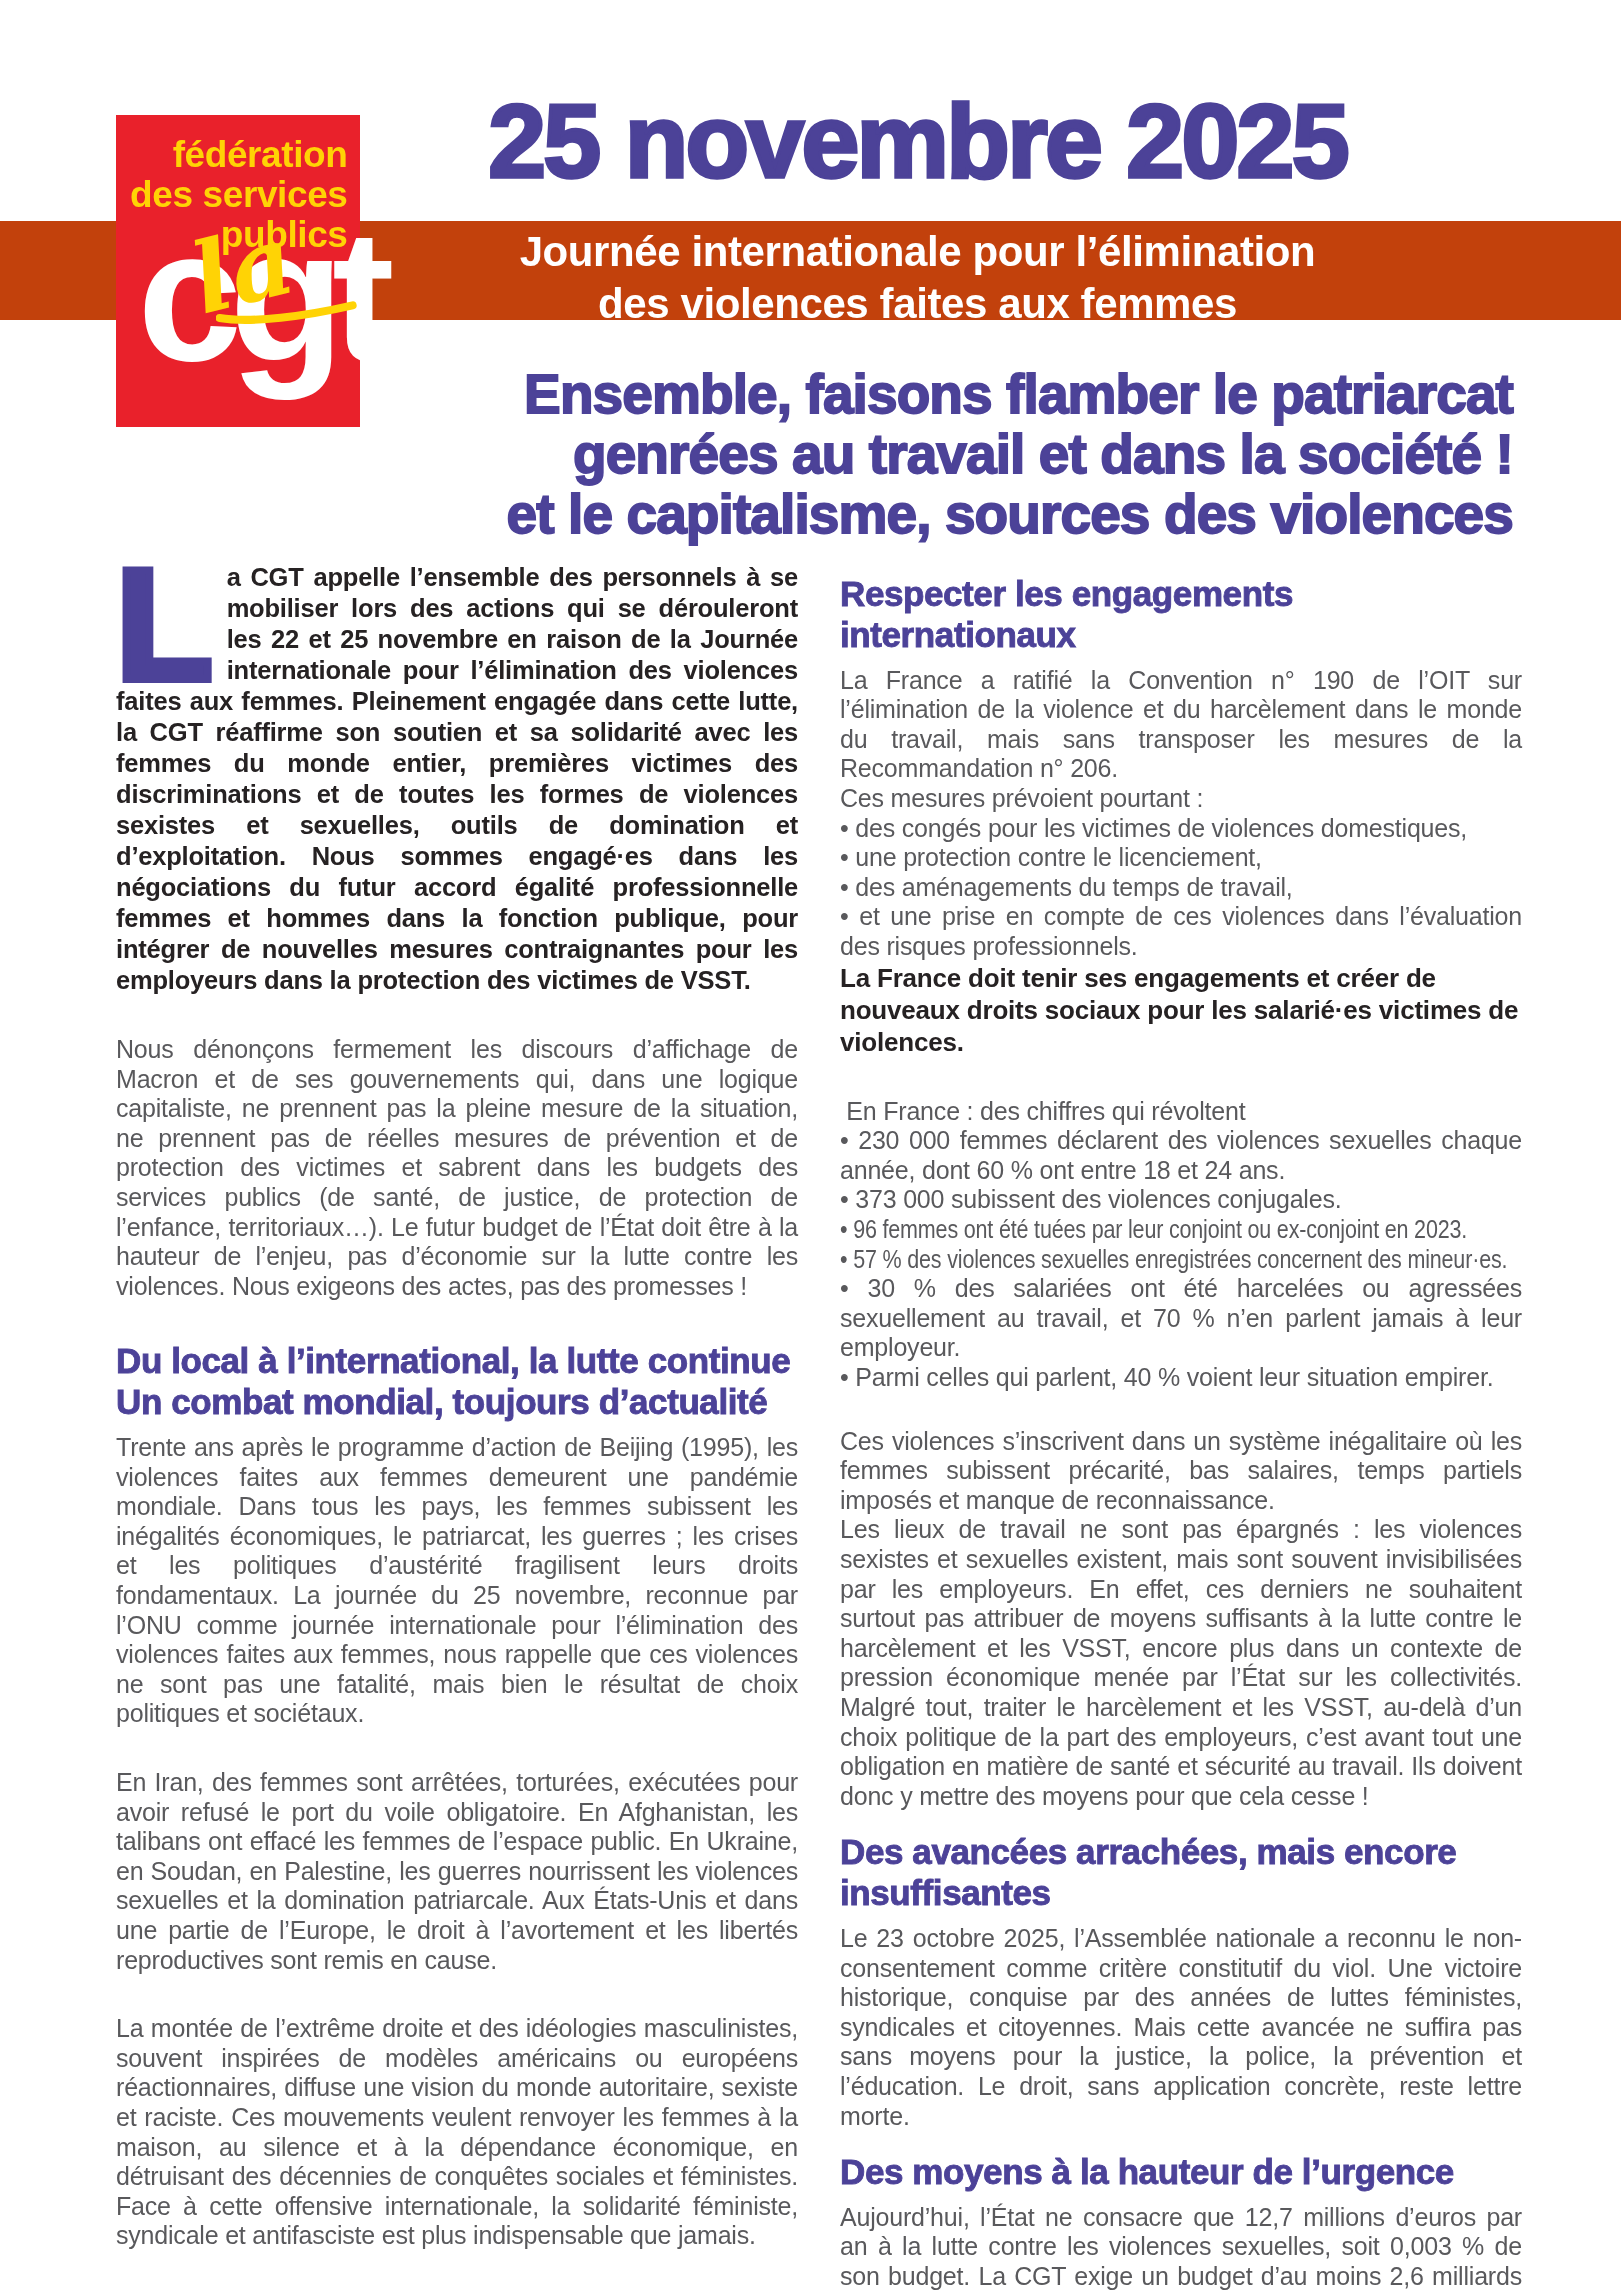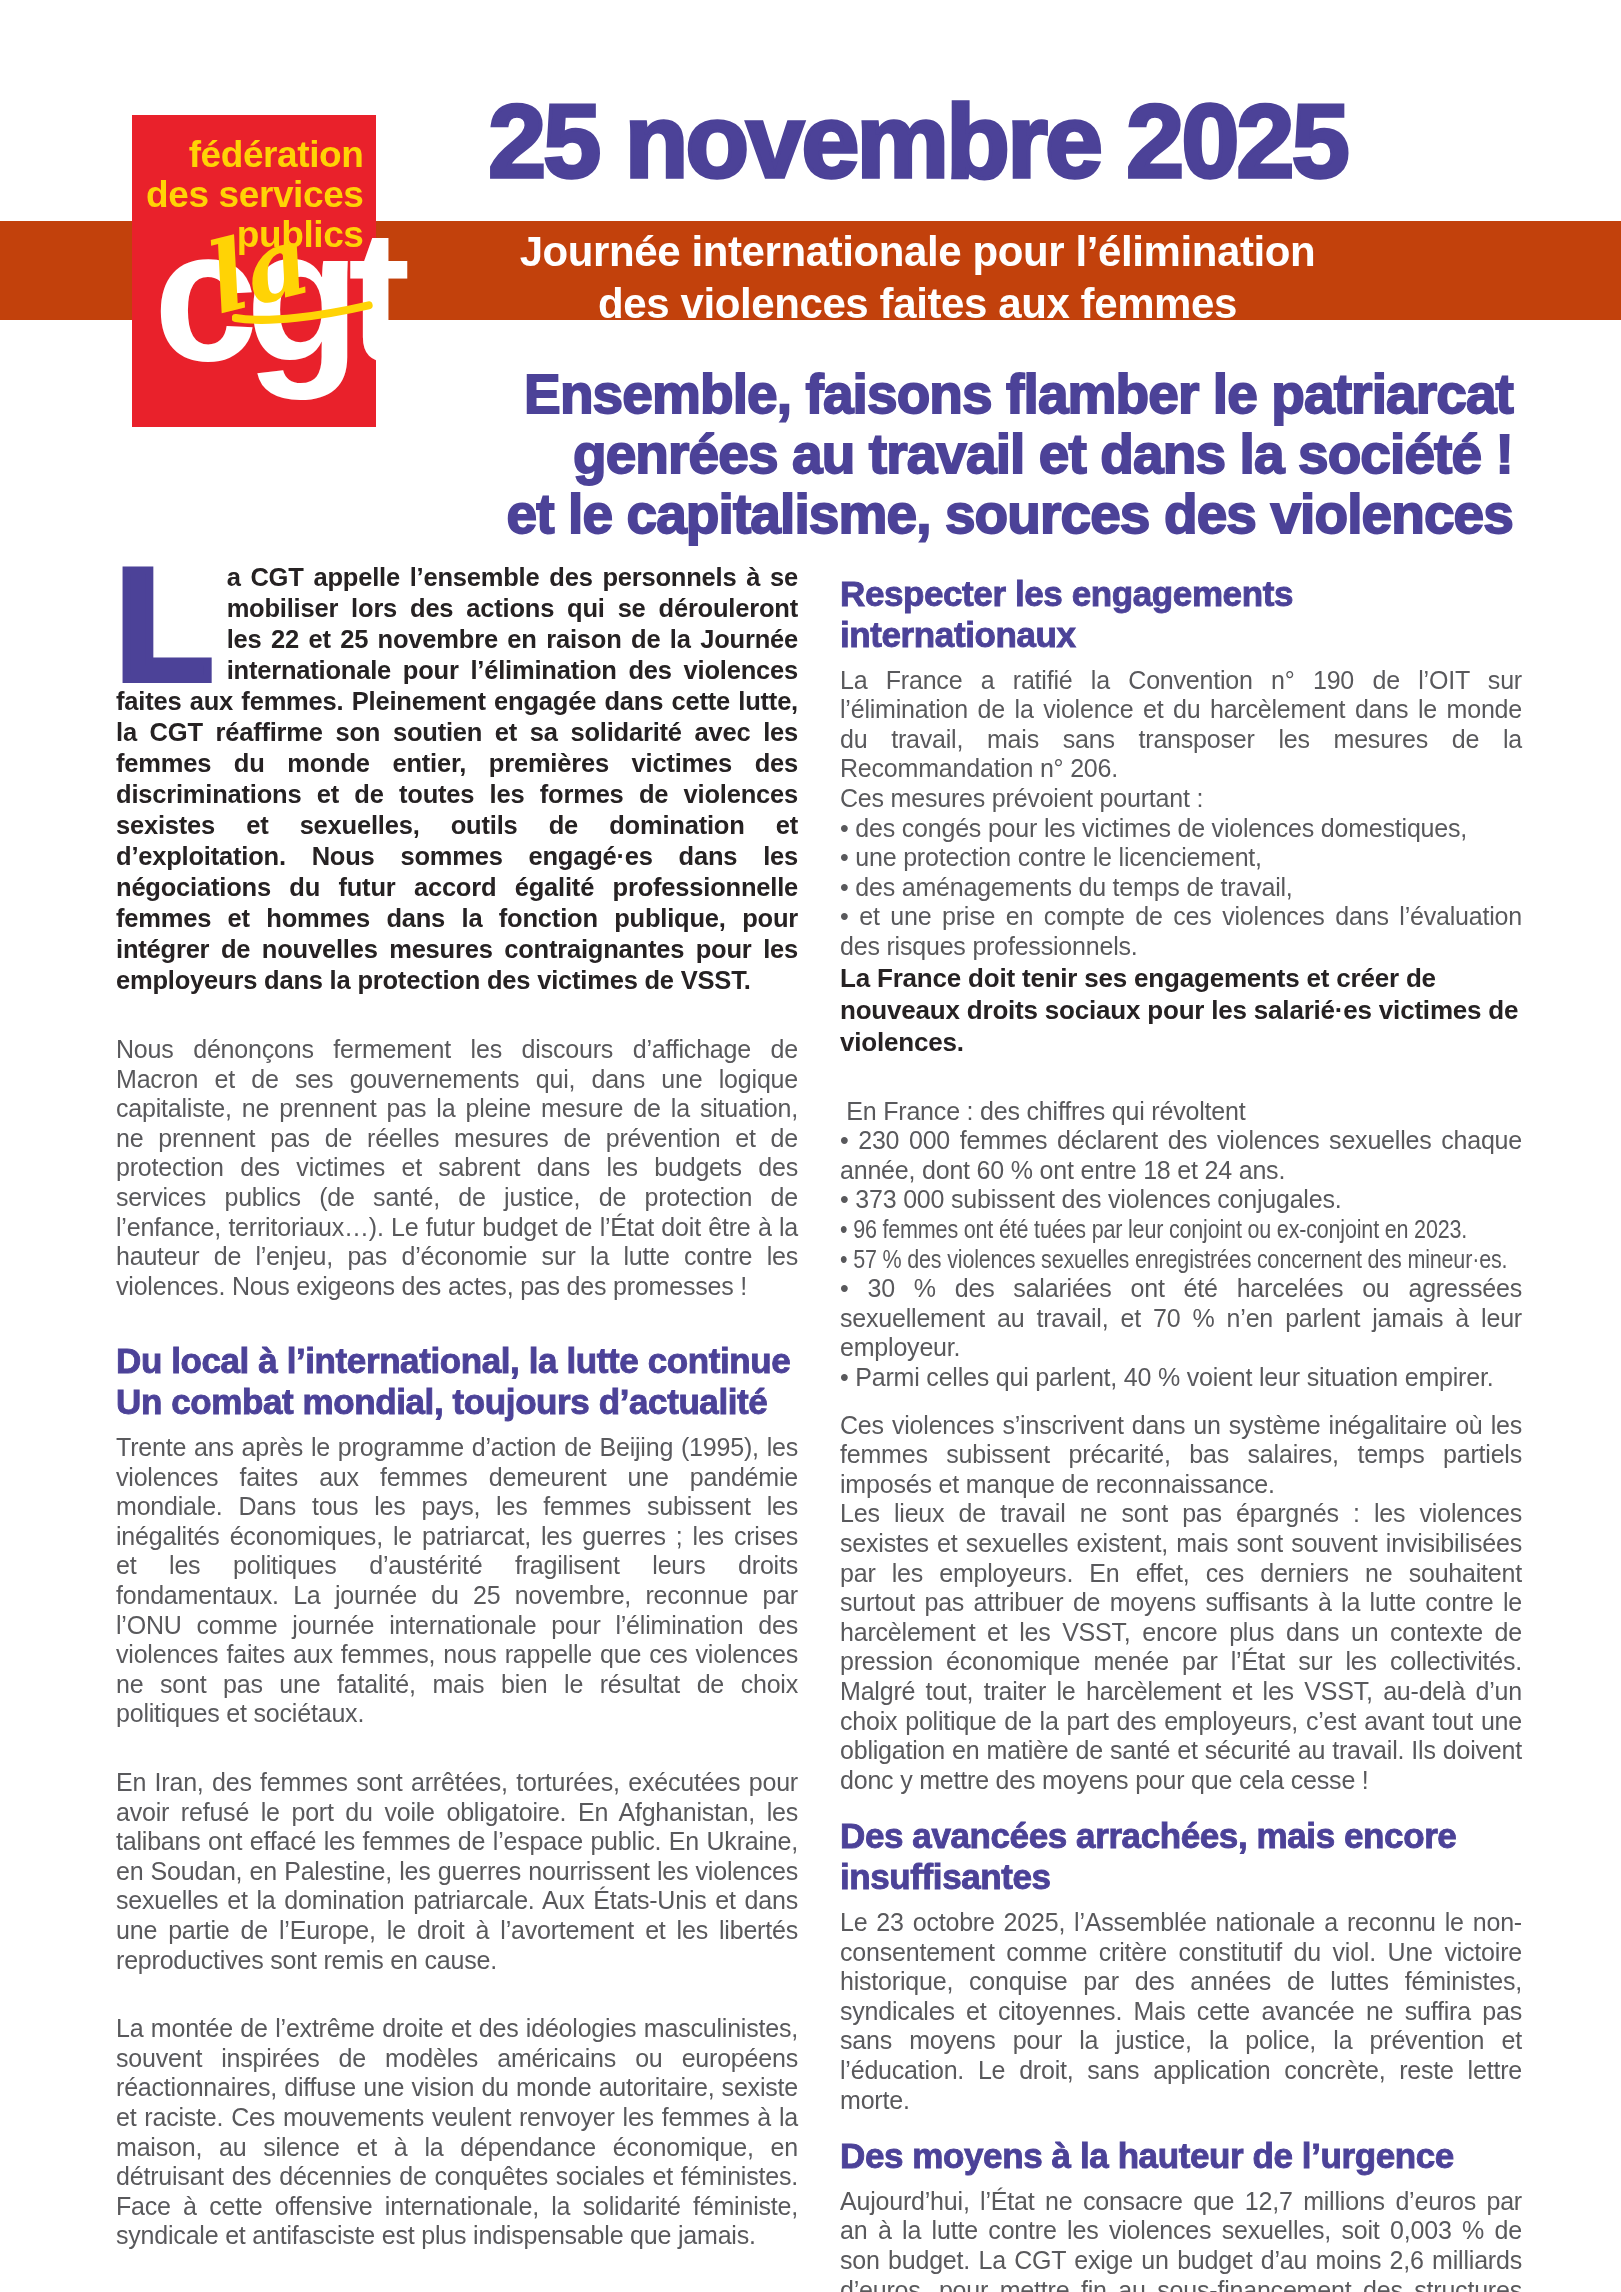--- a/index.html
+++ b/index.html
@@ -18,21 +18,21 @@
     position:absolute;left:331px;width:1173px;top:88px;margin:0;text-align:center;
     color:#4c4298;font-weight:700;font-size:104px;line-height:107px;letter-spacing:-2.7px;
     -webkit-text-stroke:3.6px #4c4298;
   }
   .headline{
     position:absolute;left:296px;width:1209px;top:356px;margin:8px;text-align:right;
     color:#4c4298;font-weight:700;font-size:55px;line-height:60px;letter-spacing:-0.9px;
     -webkit-text-stroke:1.8px #4c4298;
   }
   
-  .logo{position:absolute;left:132px;top:115px;width:244px;height:312px;background:#e9212b;z-index:3;}
+  .logo{position:absolute;left:116px;top:115px;width:244px;height:312px;background:#e9212b;z-index:3;}
   .logo-fed{
     position:absolute;top:19.7px;right:12.5px;text-align:right;color:#ffd305;
     font-weight:700;font-size:37px;line-height:40px;letter-spacing:-0.4px;
   }
   .logo-la{
     position:absolute;left:77px;top:106px;color:#ffd305;
     font-family:"DejaVu Serif", serif;font-style:italic;font-weight:700;
     font-size:97px;line-height:97px;transform:rotate(-14deg);
   }
   .logo-swash{position:absolute;left:100px;top:176px;width:142px;height:36px;}
@@ -119,21 +119,21 @@
   <p class="nogap">• des aménagements du temps de travail,</p>
   <p class="nogap">• et une prise en compte de ces violences dans l’évaluation des risques professionnels.</p>
   <p class="h-black">La France doit tenir ses engagements et créer de nouveaux droits sociaux pour les salarié·es victimes de violences.</p>
   <p class="nogap lead-space">En France : des chiffres qui révoltent</p>
   <p class="nogap">• 230 000 femmes déclarent des violences sexuelles chaque année, dont 60 % ont entre 18 et 24 ans.</p>
   <p class="nogap">• 373 000 subissent des violences conjugales.</p>
   <p class="nogap"><span class="squeeze">• 96 femmes ont été tuées par leur conjoint ou ex-conjoint en 2023.</span></p>
   <p class="nogap"><span class="squeeze">• 57 % des violences sexuelles enregistrées concernent des mineur·es.</span></p>
   <p class="nogap">• 30 % des salariées ont été harcelées ou agressées sexuellement au travail, et 70 % n’en parlent jamais à leur employeur.</p>
   <p class="nogap">• Parmi celles qui parlent, 40 % voient leur situation empirer.</p>
-  <p class="nogap" style="margin-top:18px;">Ces violences s’inscrivent dans un système inégalitaire où les femmes subissent précarité, bas salaires, temps partiels imposés et manque de reconnaissance.</p>
+  <p class="nogap" style="margin-top:34px;">Ces violences s’inscrivent dans un système inégalitaire où les femmes subissent précarité, bas salaires, temps partiels imposés et manque de reconnaissance.</p>
   <p class="nogap">Les lieux de travail ne sont pas épargnés : les violences sexistes et sexuelles existent, mais sont souvent invisibilisées par les employeurs. En effet, ces derniers ne souhaitent surtout pas attribuer de moyens suffisants à la lutte contre le harcèlement et les VSST, encore plus dans un contexte de pression économique menée par l’État sur les collectivités. Malgré tout, traiter le harcèlement et les VSST, au-delà d’un choix politique de la part des employeurs, c’est avant tout une obligation en matière de santé et sécurité au travail. Ils doivent donc y mettre des moyens pour que cela cesse !</p>
   <h3 class="h-purple mt">Des avancées arrachées, mais encore insuffisantes</h3>
   <p class="nogap">Le 23 octobre 2025, l’Assemblée nationale a reconnu le non-consentement comme critère constitutif du viol. Une victoire historique, conquise par des années de luttes féministes, syndicales et citoyennes. Mais cette avancée ne suffira pas sans moyens pour la justice, la police, la prévention et l’éducation. Le droit, sans application concrète, reste lettre morte.</p>
   <h3 class="h-purple mt">Des moyens à la hauteur de l’urgence</h3>
   <p class="nogap">Aujourd’hui, l’État ne consacre que 12,7 millions d’euros par an à la lutte contre les violences sexuelles, soit 0,003 % de son budget. La CGT exige un budget d’au moins 2,6 milliards d’euros, pour mettre fin au sous-financement des structures d’accueil, des services de santé, de la justice et de la formation. Sans argent, il n’y a ni politique publique, ni protection réelle.</p>
 
 </div>
 
 
 </body></html>

